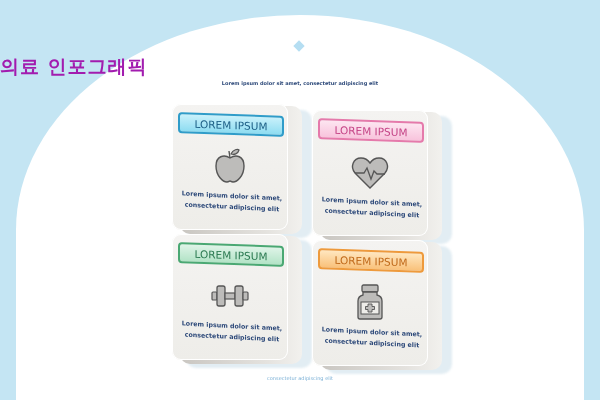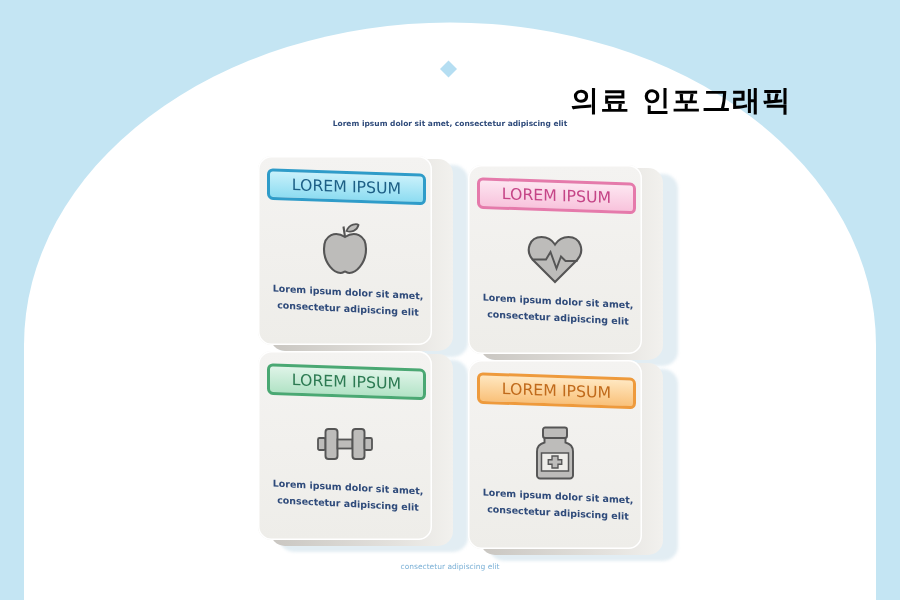--- a/index.html
+++ b/index.html
@@ -9,23 +9,23 @@
     position: absolute; left: 16px; top: 15px; width: 568px; height: 420px;
     background: #ffffff;
     border-top-left-radius: 284px 215px;
     border-top-right-radius: 284px 215px;
   }
   .diamond {
     position: absolute; left: 295px; top: 42px; width: 8px; height: 8px;
     background: #b5def2; transform: rotate(45deg);
   }
   .title {
-    position: absolute; left: 0; width: 528px; top: 54px; text-align: right;
+    position: absolute; left: 0; width: 528px; top: 54px; text-align: left;
     font-family: "DejaVu Sans", sans-serif; font-weight: bold; font-size: 19px;
-    color: #000000; letter-spacing: 1px;
+    color: #a21caf; letter-spacing: 1px;
   }
   .subtitle {
     position: absolute; left: 0; width: 600px; top: 80px; text-align: center;
     font-size: 5px; font-weight: bold; color: #2e4a7a;
   }
   .footer {
     position: absolute; left: 0; width: 600px; top: 375px; text-align: center;
     font-size: 5px; color: #7bb0d6;
   }
   .card {

